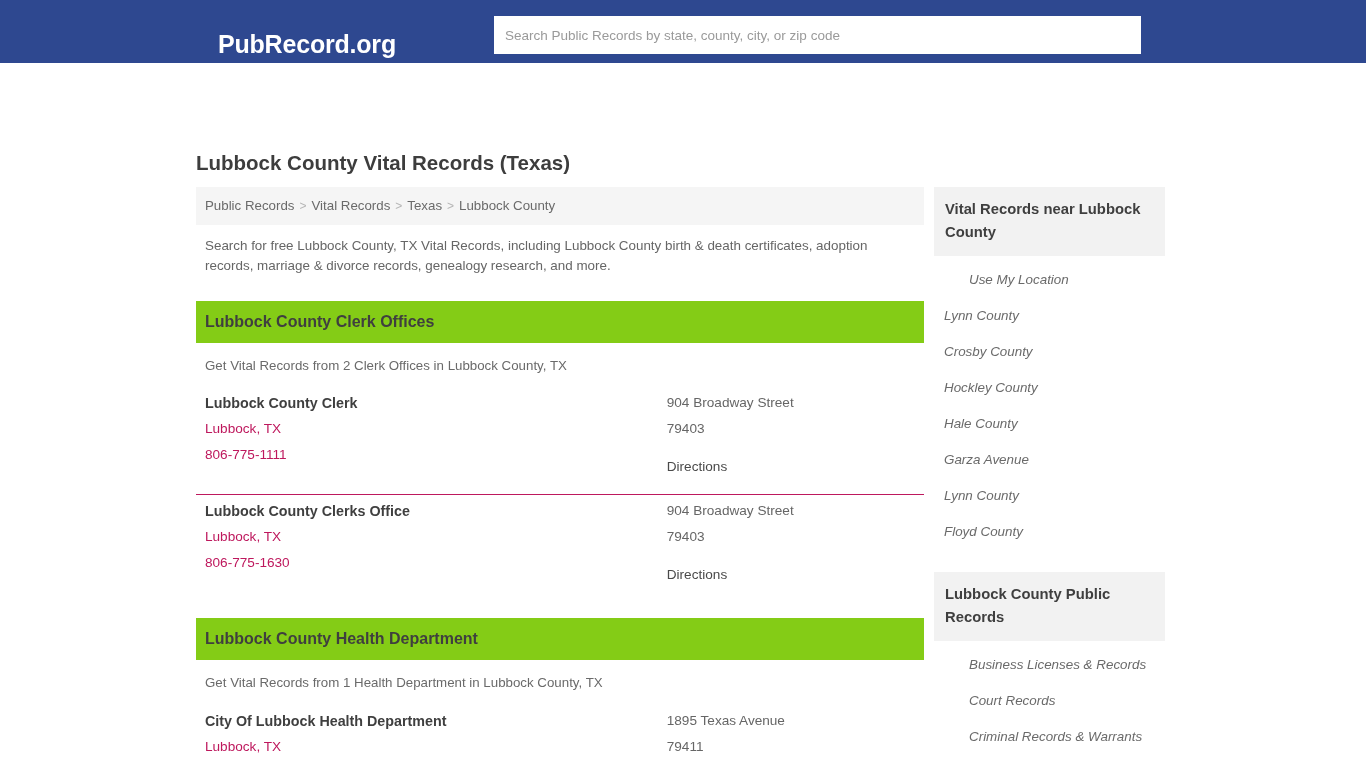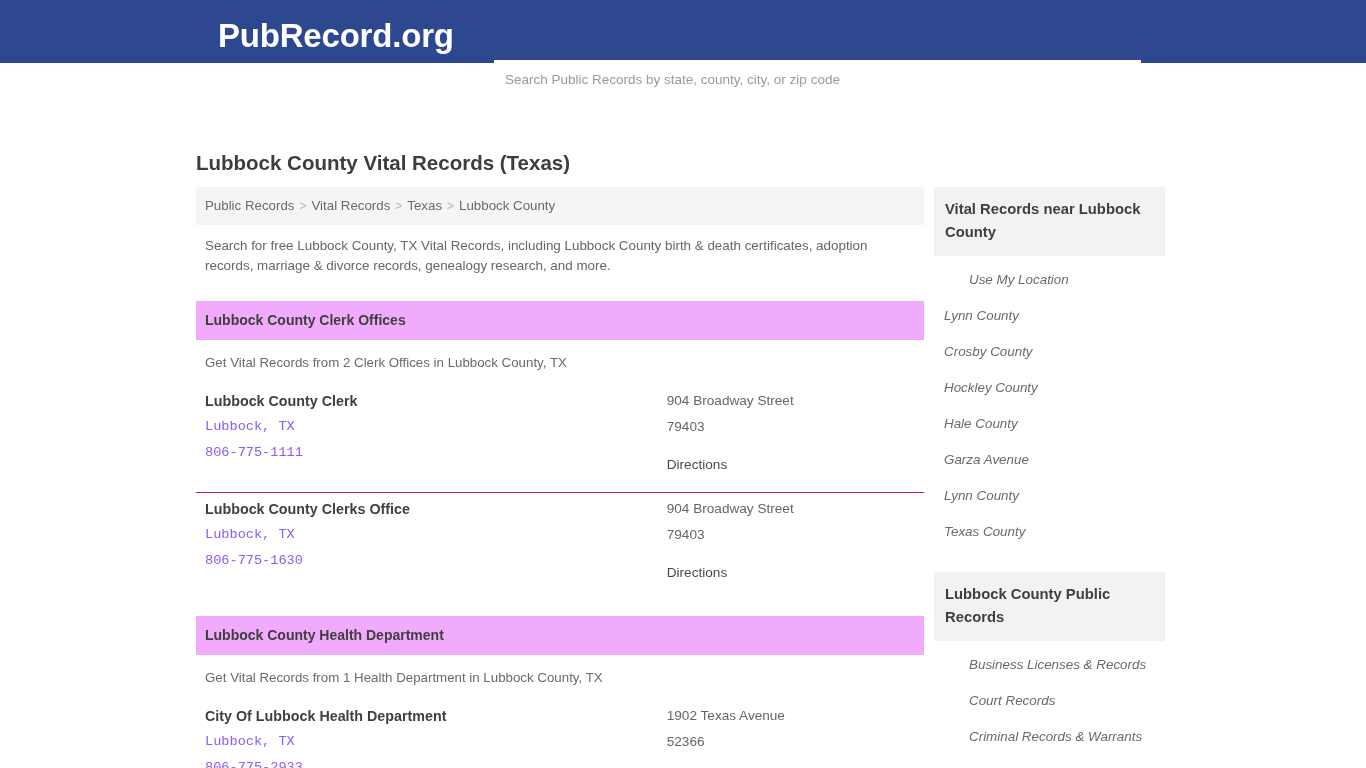--- a/index.html
+++ b/index.html
@@ -17,22 +17,22 @@
     height: 63px;
     background: #2e4890;
     display: flex;
     align-items: center;
     padding: 0 0 0 0;
     position: relative;
   }
   .brand {
     position: absolute;
     left: 218px;
-    top: 19px;
-    font-size: 33px;
+    top: 32px;
+    font-size: 25px;
     font-weight: bold;
     color: #ffffff;
     letter-spacing: -0.2px;
     line-height: 1;
   }
   .search-wrap {
     position: absolute;
     left: 494px;
     top: 16px;
     width: 647px;
@@ -41,21 +41,20 @@
   .search-input {
     width: 100%;
     height: 38px;
     border: 1px solid #ffffff;
     background: #ffffff;
     font-family: "Liberation Sans", sans-serif;
     font-size: 13.5px;
     color: #333333;
     padding: 0 10px;
     outline: none;
-    margin-top: 44px;
   }
   .search-input::placeholder { color: #9a9a9a; }
 
   
   .page {
     position: relative;
     width: 1366px;
     padding-top: 0;
   }
   .page-title {
@@ -104,23 +103,23 @@
   .intro {
     padding: 11px 9px 9px 9px;
     font-size: 13.4px;
     line-height: 20px;
     color: #666666;
     max-width: 716px;
   }
 
   
   .section-head {
-    background: #f0abfc;
+    background: #84cc16;
     padding: 11px 9px 11px 9px;
-    font-size: 14px;
+    font-size: 16px;
     font-weight: bold;
     color: #3f3f3f;
     margin-top: 16px;
     line-height: 1.25;
   }
   .section-sub {
     padding: 14px 9px 8px 9px;
     font-size: 13.3px;
     color: #6a6a6a;
     line-height: 1.3;
@@ -134,23 +133,22 @@
   .listing .col-left { width: 465px; }
   .listing .col-right { width: 250px; }
   .listing .name {
     font-size: 14.3px;
     font-weight: bold;
     color: #3f3f3f;
     line-height: 26px;
   }
   .listing .line {
     font-size: 13.6px;
-    color: #8b5cf6;
-    line-height: 26px;
-    font-family: Liberation Mono, monospace;
+    color: #be185d;
+    line-height: 26px;
   }
   .listing .addr {
     font-size: 13.6px;
     color: #666666;
     line-height: 26px;
   }
   .listing .directions {
     font-size: 13.6px;
     color: #4a4a4a;
     line-height: 26px;
@@ -232,42 +230,42 @@
         <div>
           <div class="section-head">Lubbock County Health Department</div>
           <div class="section-sub">Get Vital Records from 1 Health Department in Lubbock County, TX</div>
           <div class="listing">
             <div class="col-left">
               <div class="name">City Of Lubbock Health Department</div>
               <div class="line">Lubbock, TX</div>
               <div class="line">806-775-2933</div>
             </div>
             <div class="col-right">
-              <div class="addr">1902 Texas Avenue</div>
-              <div class="addr">52366</div>
+              <div class="addr">1895 Texas Avenue</div>
+              <div class="addr">79411</div>
               <div><span class="directions">Directions</span></div>
             </div>
           </div>
         </div>
       </div>
 
   </div>
 
   <div class="sidebar" id="sidebar-container">
       <div class="panel">
         <div class="panel-head">Vital Records near Lubbock County</div>
         <div class="panel-list">
           <div class="panel-item indent">Use My Location</div>
           <div class="panel-item">Lynn County</div>
           <div class="panel-item">Crosby County</div>
           <div class="panel-item">Hockley County</div>
           <div class="panel-item">Hale County</div>
           <div class="panel-item">Garza Avenue</div>
           <div class="panel-item">Lynn County</div>
-          <div class="panel-item">Texas County</div>
+          <div class="panel-item">Floyd County</div>
         </div>
       </div>
       <div class="panel">
         <div class="panel-head">Lubbock County Public Records</div>
         <div class="panel-list">
           <div class="panel-item indent">Business Licenses &amp; Records</div>
           <div class="panel-item indent">Court Records</div>
           <div class="panel-item indent">Criminal Records &amp; Warrants</div>
           <div class="panel-item indent">Inmate &amp; Jail Records</div>
         </div>

